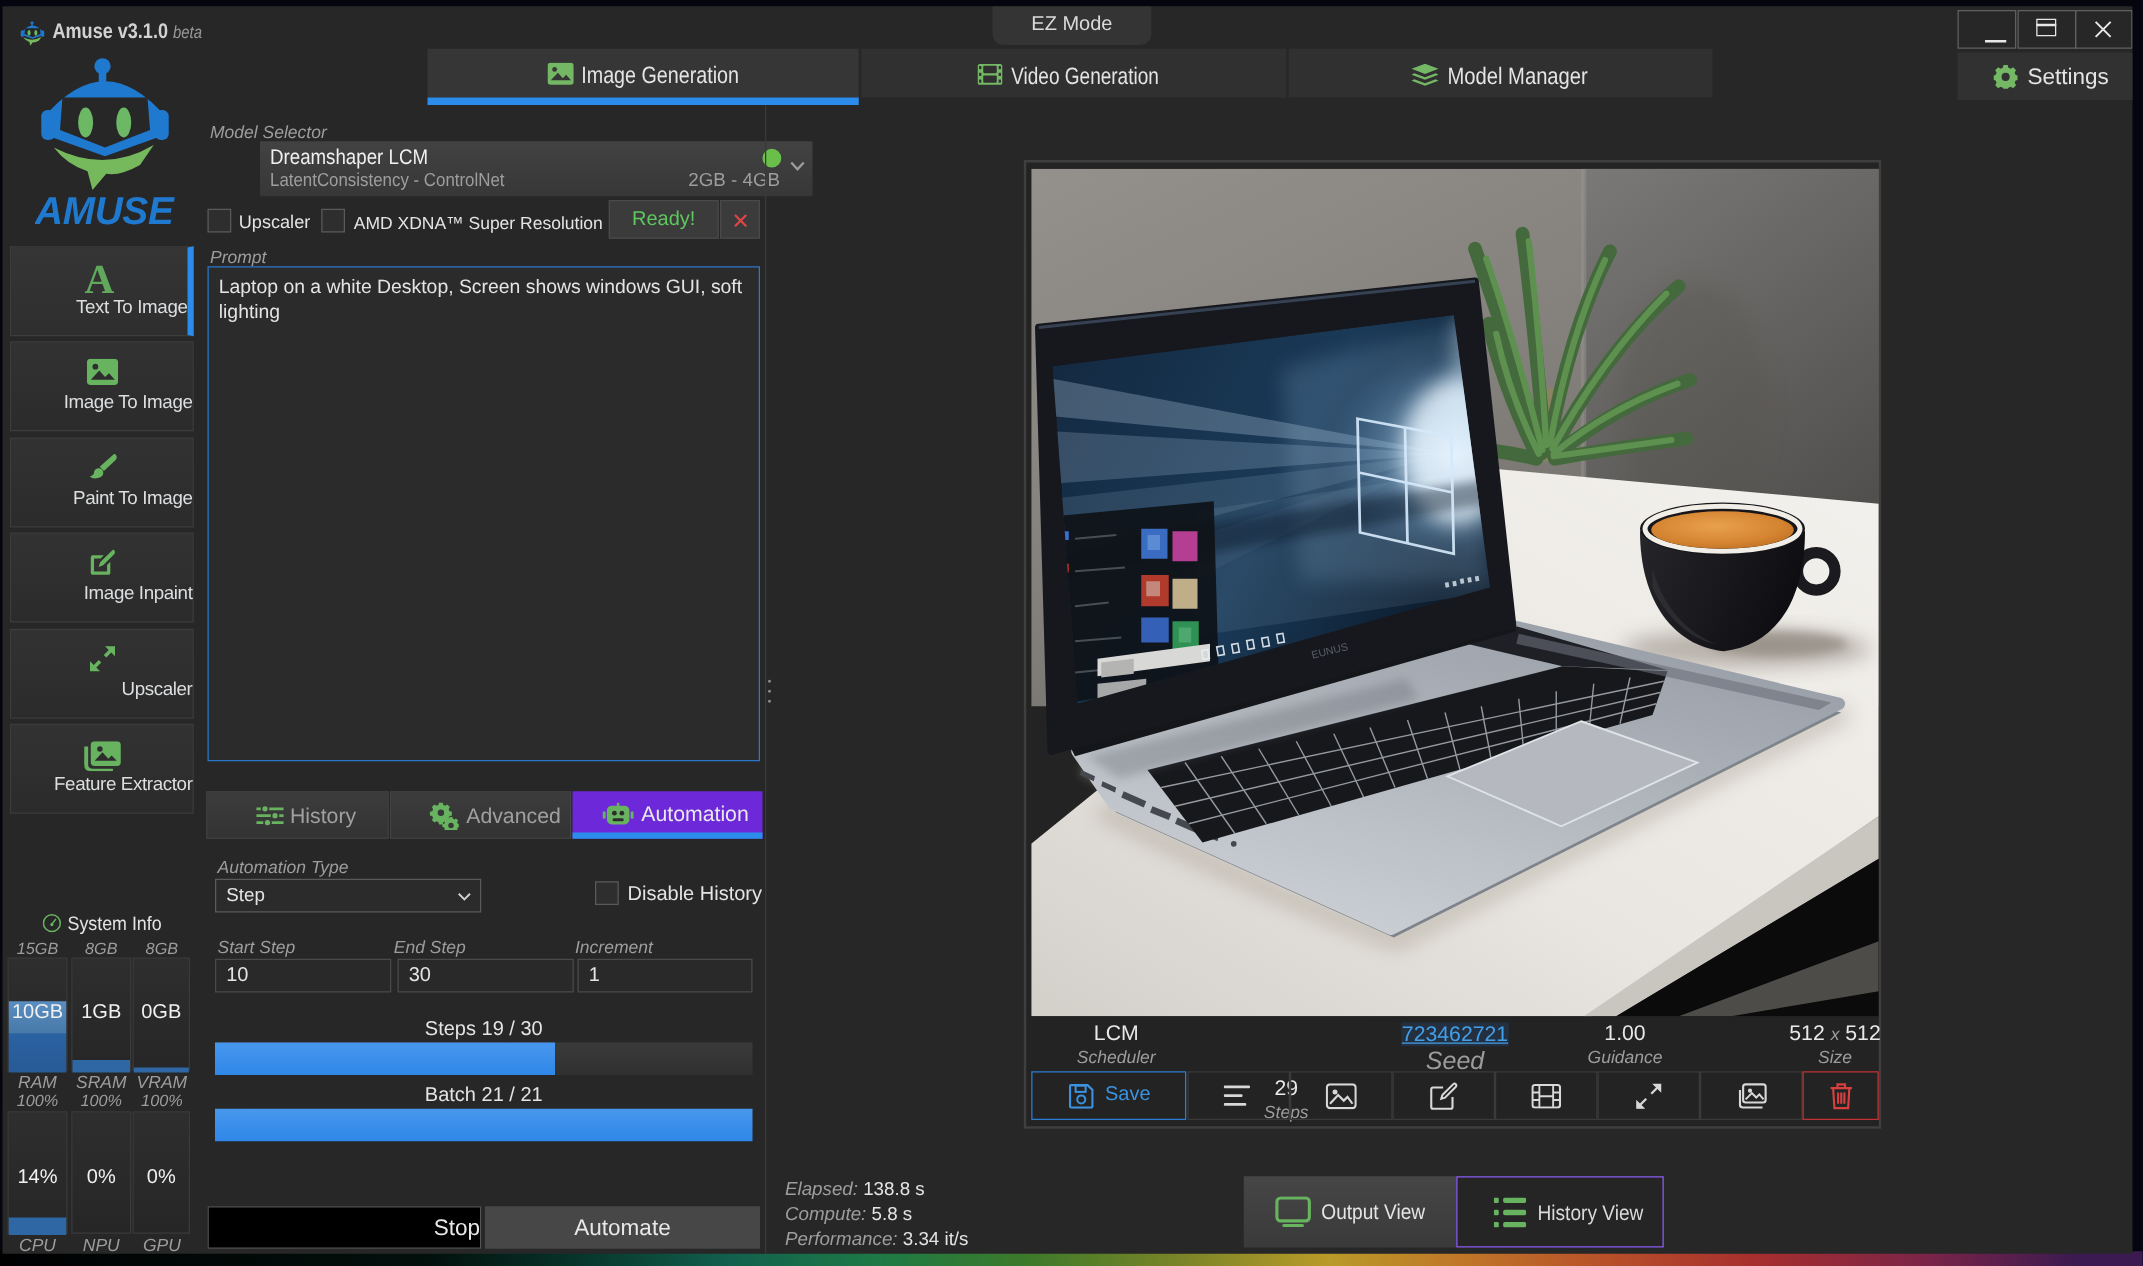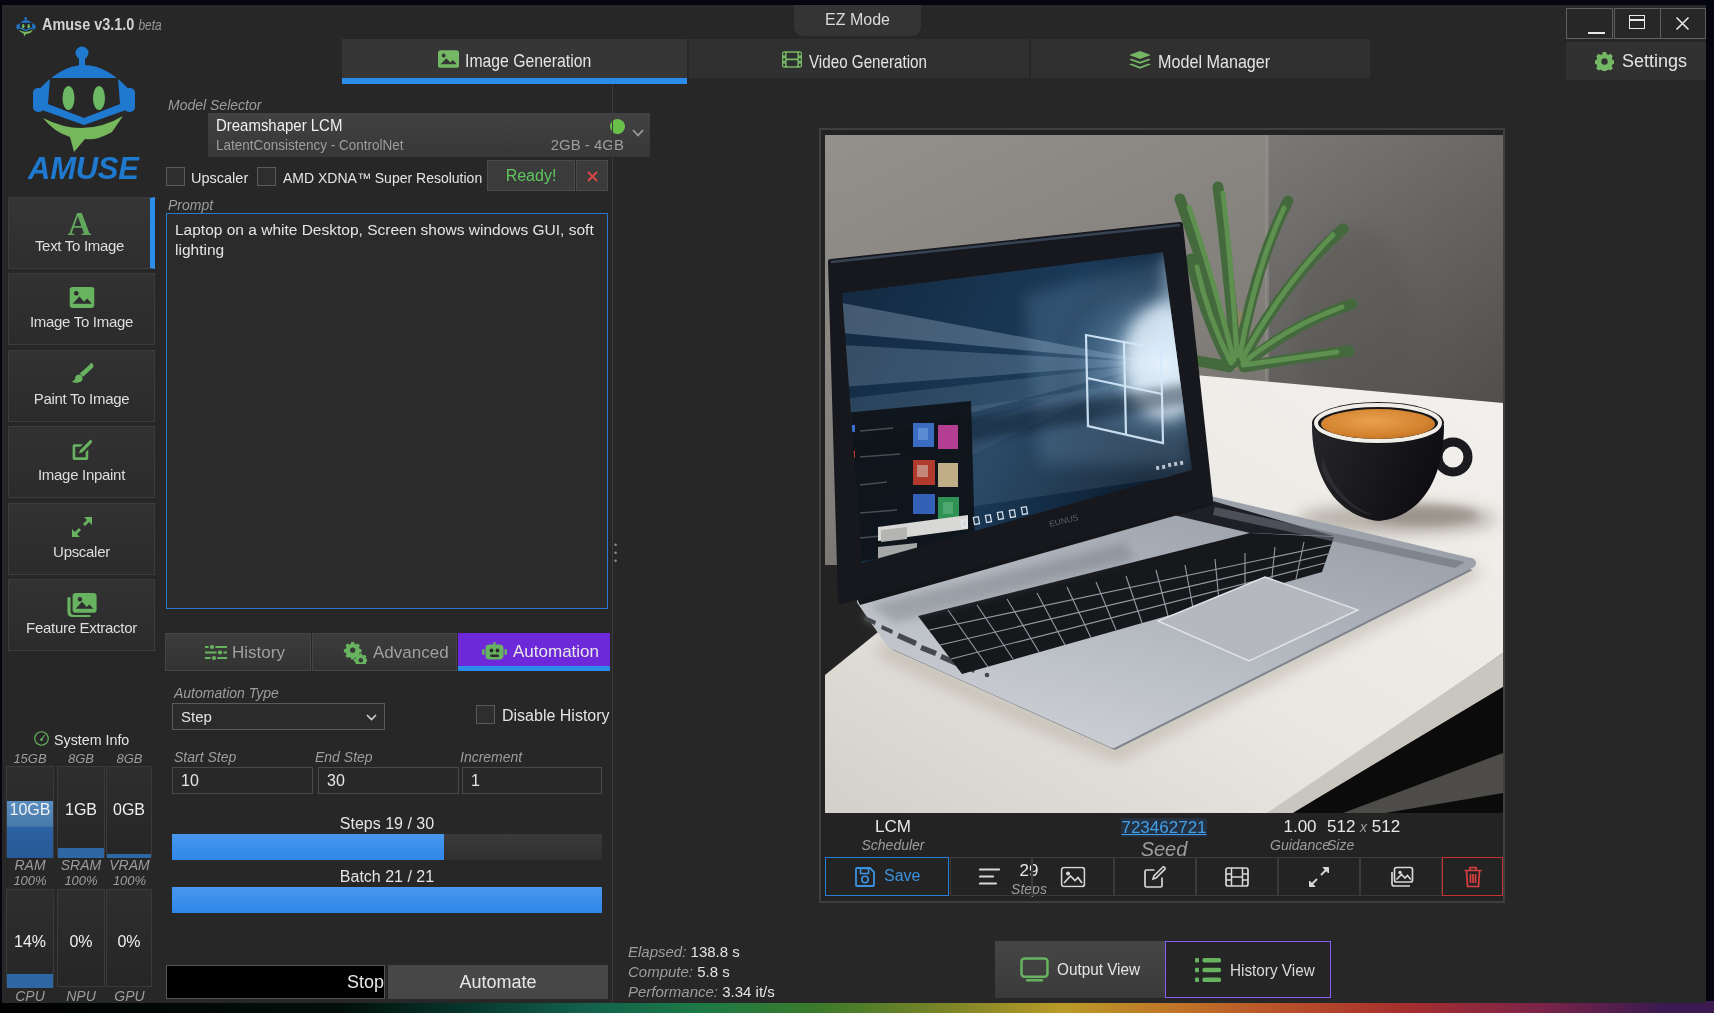--- a/index.html
+++ b/index.html
@@ -9,21 +9,21 @@
   background:linear-gradient(90deg,#010102 0%,#02100c 20%,#07352b 27%,#12604d 34%,#1d7a46 41%,#3d7a2a 48%,#7a8428 55%,#b99a28 62%,#c07828 68%,#b8502a 75%,#a62e2e 82%,#7a2448 90%,#3a1a50 97%);
 }
 #app { position:absolute; left:2px; top:5px; width:1704px; height:998px; background:#272727; overflow:hidden; }
 .abs { position:absolute; }
 .it { font-style:italic; color:#9d9d9d; }
 .lbl { font-style:italic; color:#9d9d9d; font-size:14px; }
 .txt { color:#e4e4e4; }
 .sbtn { left:6px; width:147px; height:72px; background:linear-gradient(180deg,#323232 0%,#2b2b2b 100%); border:1px solid #3c3c3c; }
 .sbtn.on { background:linear-gradient(180deg,#353535 0%,#2e2e2e 100%); border-right:5px solid #2b8ceb; }
 .si { position:absolute; left:50%; top:10px; transform:translateX(-50%); }
-.st { position:absolute; left:0; top:39px; width:100%; text-align:center; font-size:15px; color:#dcdee0; letter-spacing:-0.3px; }
+.st { position:absolute; left:0; top:39px; width:100%; text-align:right; font-size:15px; color:#dcdee0; letter-spacing:-0.3px; }
 .mbar { width:48px; height:91px; background:linear-gradient(180deg,#2e2e2e,#262626); border:1px solid #3a3a3a; }
 .mfill { position:absolute; left:0; width:100%; }
 .mtxt { position:absolute; left:0; top:34px; width:100%; text-align:center; font-size:16px; color:#f0f0f0; }
 .cbx { width:19px; height:19px; background:#2e2e2e; border:1px solid #5a5a5a; }
 .inp { width:141px; height:27px; background:#292929; border:1px solid #4a4a4a; font-size:16px; color:#e4e4e4; line-height:25px; padding-left:8px; }
 .ibtn { position:absolute; top:768px; width:82px; height:39px; border:1px solid #3a3a3a; }
 .icn { position:absolute; left:50%; top:50%; transform:translate(-50%,-50%); }
 </style>
 </head>
 <body>
@@ -505,21 +505,21 @@
         <div class="it" style="font-size:14px;">Steps</div>
       </div>
     <div class="abs" style="left:479px;top:729px;width:136px;text-align:center;">
         <div style="font-size:17px;color:#42a0e8;text-decoration:underline;"><span style="background:rgba(40,75,120,0.35);">723462721</span></div>
         <div class="it" style="font-size:20px;">Seed</div>
       </div>
     <div class="abs" style="left:615px;top:728px;width:136px;text-align:center;">
         <div style="font-size:17px;color:#e8e8e8;">1.00</div>
         <div class="it" style="font-size:14px;">Guidance</div>
       </div>
-    <div class="abs" style="left:710px;top:728px;width:136px;">
+    <div class="abs" style="left:783px;top:728px;width:136px;text-align:center;">
         <div style="font-size:17px;color:#e8e8e8;">512 <span class="it" style="font-size:14px;">x</span> 512</div>
         <div class="it" style="font-size:14px;">Size</div>
       </div>
 
     <div class="abs" style="left:208px;top:768px;width:124px;height:39px;border:1px solid #2a7fd4;">
       <svg class="abs" style="left:29px;top:9px;" width="20" height="20" viewBox="0 0 20 20">
           <path d="M2 1 L15 1 L19 5 L19 18 Q19 19 18 19 L2 19 Q1 19 1 18 L1 2 Q1 1 2 1 Z" fill="none" stroke="#3b92e0" stroke-width="1.8"></path>
           <rect x="5.5" y="1.5" width="8" height="5" fill="none" stroke="#3b92e0" stroke-width="1.6"></rect>
           <circle cx="10" cy="12.5" r="3.2" fill="none" stroke="#3b92e0" stroke-width="1.6"></circle>
         </svg>

